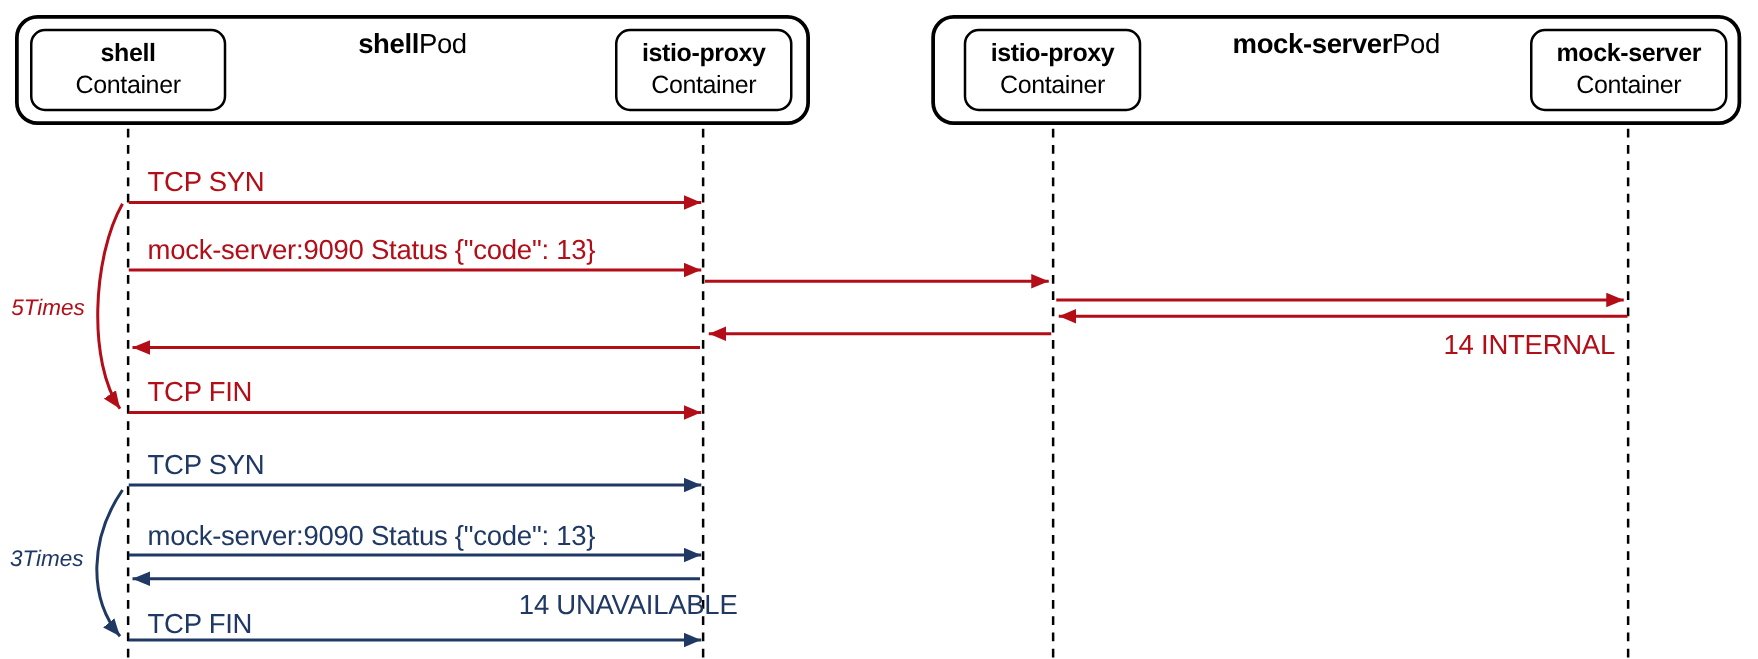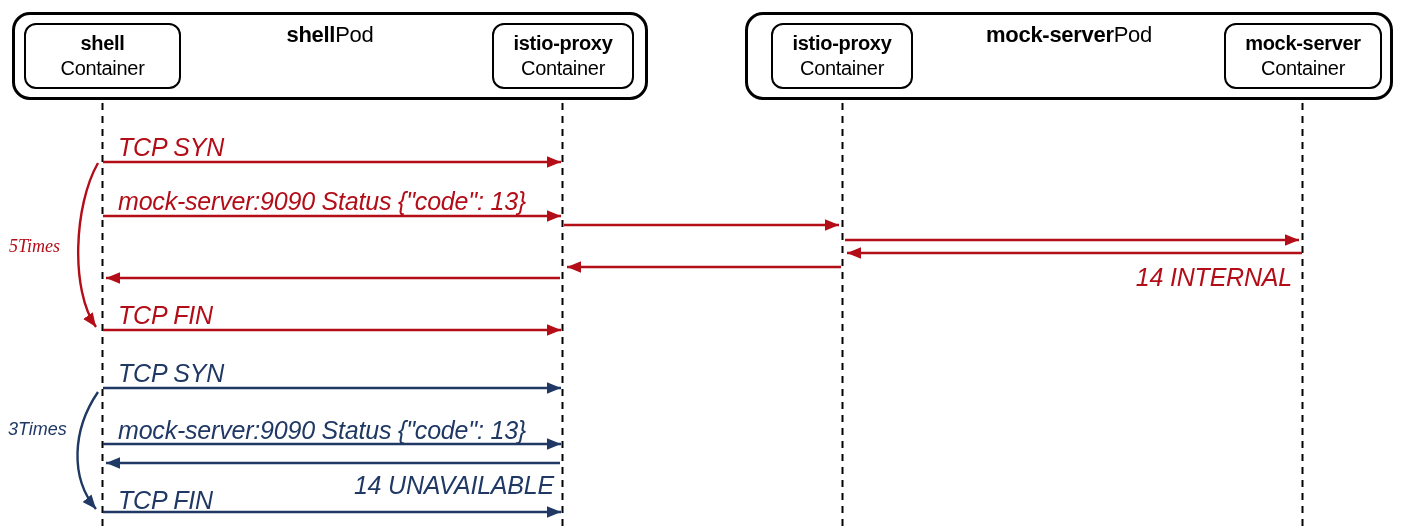--- a/index.html
+++ b/index.html
@@ -30,21 +30,21 @@
     border:2.5px solid #000;border-radius:12px;
     background:#fff;box-sizing:border-box;
     display:flex;flex-direction:column;align-items:center;justify-content:center;
     font-size:20px;line-height:25px;letter-spacing:-0.3px;color:#000;
     white-space:nowrap;
   }
   .cbox .cname{font-weight:bold;}
   
   .msg{
     position:absolute;
-    font-size:25px;font-style:italic;letter-spacing:-0.2px;
+    font-size:22px;letter-spacing:-0.2px;
     white-space:nowrap;
   }
   .msg.red{color:var(--red);}
   .msg.blue{color:var(--blue);}
   .loop-label{
     position:absolute;
     font-size:18px;font-style:italic;white-space:nowrap;
   }
   .loop-label.red{color:var(--red);}
   .loop-label.blue{color:var(--blue);}
@@ -115,21 +115,21 @@
   </div>
   <div class="cbox" style="left:1224px;width:158px;">
     <span class="cname">mock-server</span>
     <span>Container</span>
   </div>
 
   <div class="msg red" style="left:118px;top:133px;">TCP SYN</div>
   <div class="msg red" style="left:118px;top:187px;">mock-server:9090 Status {"code": 13}</div>
   <div class="msg red" style="right:114px;top:263px;">14 INTERNAL</div>
   <div class="msg red" style="left:118px;top:301px;">TCP FIN</div>
-  <div class="loop-label red" style="left:9px;top:236px;font-family:Liberation Serif, serif;">5Times</div>
+  <div class="loop-label red" style="left:9px;top:236px;">5Times</div>
 
   <div class="msg blue" style="left:118px;top:359px;">TCP SYN</div>
   <div class="msg blue" style="left:118px;top:416px;">mock-server:9090 Status {"code": 13}</div>
-  <div class="msg blue" style="right:852px;top:471px;">14 UNAVAILABLE</div>
+  <div class="msg blue" style="right:816px;top:471px;">14 UNAVAILABLE</div>
   <div class="msg blue" style="left:118px;top:486px;">TCP FIN</div>
-  <div class="loop-label blue" style="left:8px;top:419px;">3Times</div>
+  <div class="loop-label blue" style="left:8px;top:437px;">3Times</div>
 
 </div>
 
 </body></html>

